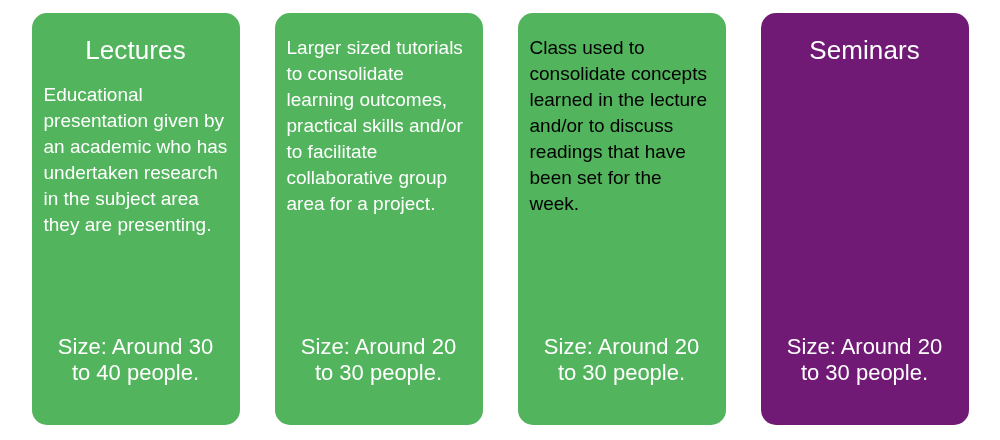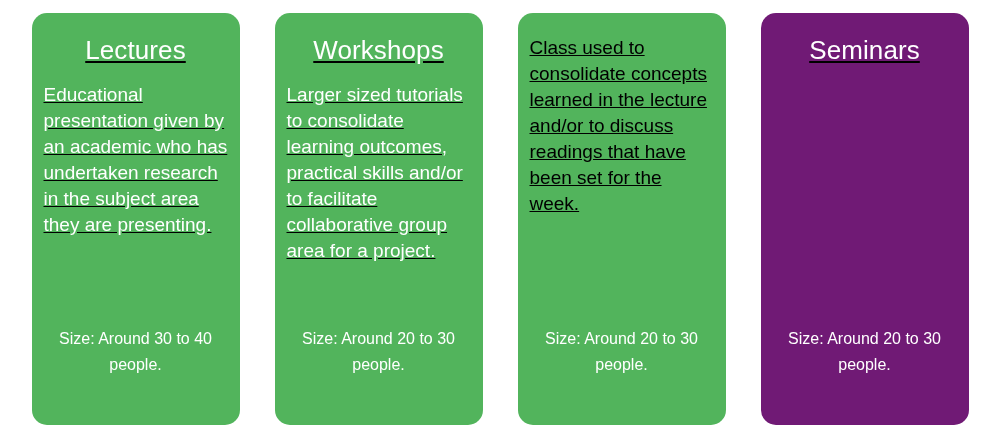--- a/index.html
+++ b/index.html
@@ -18,21 +18,20 @@
     position: relative;
     width: 1000px;
     height: 440px;
     box-sizing: border-box;
     display: flex;
     flex-direction: row;
     align-items: stretch;
     justify-content: center;
     gap: 35px;
     padding: 13px 25px 15px 25px;
-    text-decoration: underline;
   }
 
   .card {
     position: relative;
     flex: 0 0 208px;
     width: 208px;
     border-radius: 15px;
     background: #52b45c;
     box-sizing: border-box;
     padding: 22px 10px 0 10px;
@@ -62,40 +61,39 @@
   }
 
   .card-size {
     position: absolute;
     left: 10px;
     right: 10px;
     top: 313px;
     display: block;
     text-align: center;
     color: #ffffff;
-    font-size: 16px;
+    font-size: 22px;
     line-height: 26px;
     font-weight: 400;
-    margin: 0;
+    margin: 8px;
     padding: 0 2px;
   }
 </style>
 </head>
 <body style="background: rgb(255, 255, 255);">
 
 <div id="card-grid">
 
   <div class="card" style="background: rgb(82, 180, 92);">
     <h2 class="card-title" style="color: rgb(255, 255, 255);">Lectures</h2>
     <p class="card-desc" style="color: rgb(255, 255, 255);">Educational presentation given by an academic who has undertaken research in the subject area they are presenting.</p>
     <p class="card-size" style="color: rgb(255, 255, 255);">Size: Around 30 to 40 people.</p>
   </div>
 
   <div class="card" style="background: rgb(82, 180, 92);">
-    <h2 class="card-title" style="color: rgb(255, 255, 255);">Workshops</h2>
     <p class="card-desc" style="color: rgb(255, 255, 255);">Larger sized tutorials to consolidate learning outcomes, practical skills and/or to facilitate collaborative group area for a project.</p>
     <p class="card-size" style="color: rgb(255, 255, 255);">Size: Around 20 to 30 people.</p>
   </div>
 
   <div class="card" style="background: rgb(82, 180, 92);">
     <p class="card-desc" style="color: #000000;">Class used to consolidate concepts learned in the lecture and/or to discuss readings that have been set for the week.</p>
     <p class="card-size" style="color: rgb(255, 255, 255);">Size: Around 20 to 30 people.</p>
   </div>
 
   <div class="card" style="background: #701a75;">

